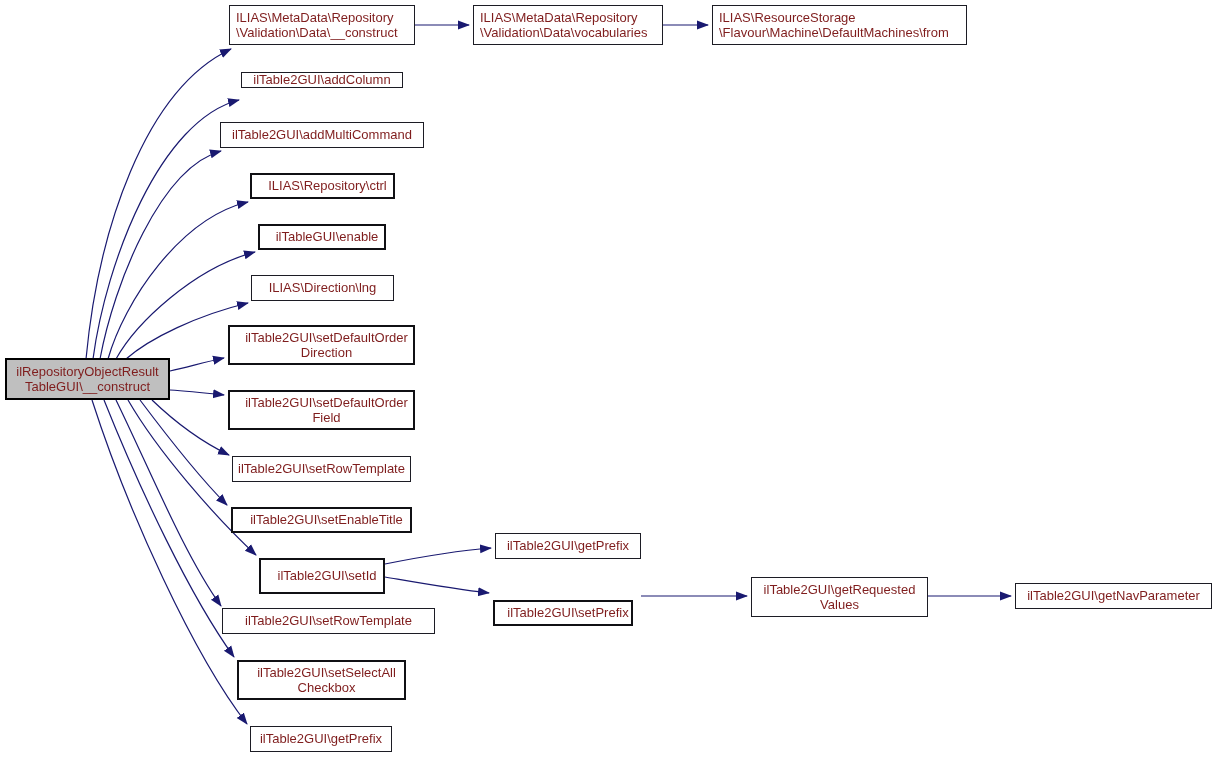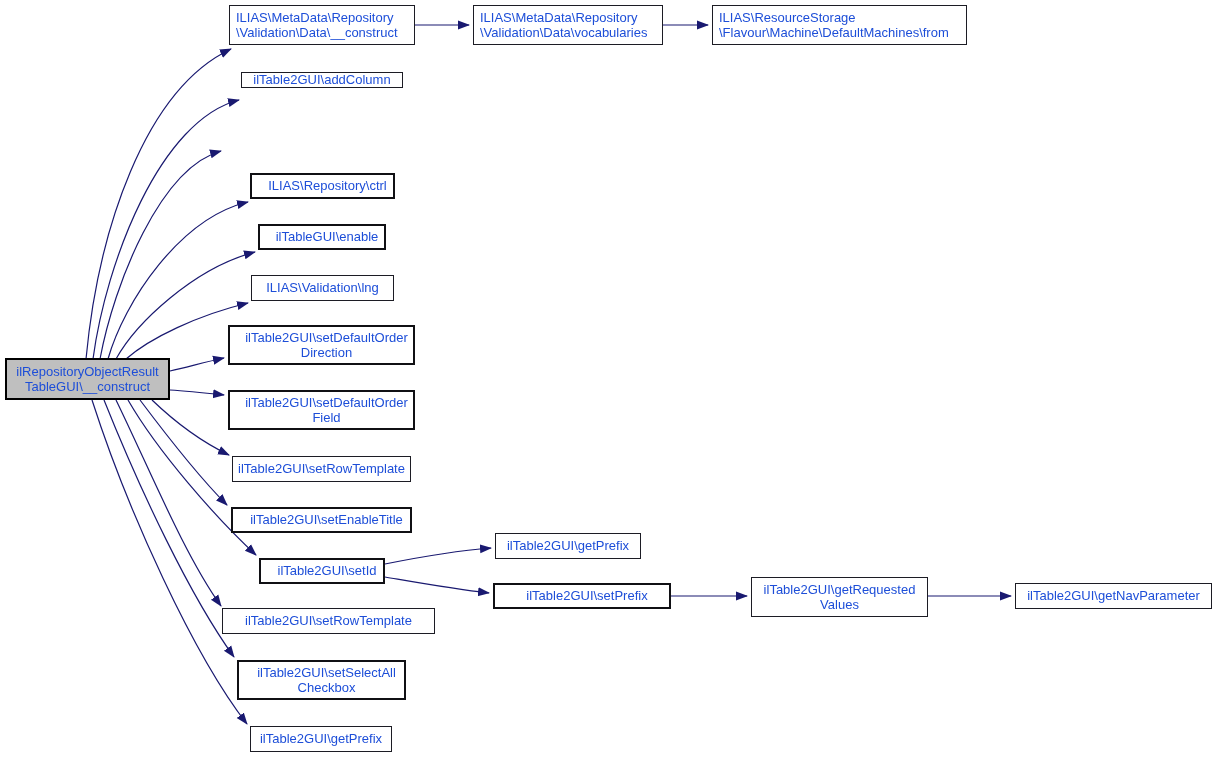--- a/index.html
+++ b/index.html
@@ -5,21 +5,21 @@
   html,body{margin:0;padding:0;background:#ffffff;}
   .canvas{
     position:relative;width:1217px;height:758px;background:#ffffff;
     font-family:"Liberation Sans",sans-serif;overflow:hidden;
   }
   svg.edges{position:absolute;left:0;top:0;width:1217px;height:758px;}
   .node{
     position:absolute;box-sizing:border-box;
     display:flex;align-items:center;justify-content:center;
     text-align:center;white-space:pre-line;
-    background:#ffffff;border:1px solid #1c1c24;color:#1d4ed8;
+    background:#ffffff;border:1px solid #1c1c24;color:#7f1d1d;
     font-size:13px;line-height:15.5px;cursor:pointer;
   }
   .node.thick{border-width:2px;border-color:#101014;padding-left:10px;}
   .node.hl{background:#bfbfbf;border:2px solid #000;}
   .node.left{justify-content:flex-start;text-align:left;padding-left:6px;}
 </style>
 </head>
 <body>
 
 <div class="canvas">
@@ -59,48 +59,49 @@
 \Validation\Data\__construct</div>
 
   <div class="node left" style="left:473px;top:5px;width:190px;height:40px">ILIAS\MetaData\Repository
 \Validation\Data\vocabularies</div>
 
   <div class="node left" style="left:712px;top:5px;width:255px;height:40px">ILIAS\ResourceStorage
 \Flavour\Machine\DefaultMachines\from</div>
 
   <div class="node" style="left:241px;top:72px;width:162px;height:16px">ilTable2GUI\addColumn</div>
 
+  <div class="node" style="left:220px;top:122px;width:204px;height:26px">ilTable2GUI\addMultiCommand</div>
 
   <div class="node thick" style="left:250px;top:173px;width:145px;height:26px">ILIAS\Repository\ctrl</div>
 
   <div class="node thick" style="left:258px;top:224px;width:128px;height:26px">ilTableGUI\enable</div>
 
-  <div class="node" style="left:251px;top:275px;width:143px;height:26px">ILIAS\Validation\lng</div>
+  <div class="node" style="left:251px;top:275px;width:143px;height:26px">ILIAS\Direction\lng</div>
 
   <div class="node thick" style="left:228px;top:325px;width:187px;height:40px">ilTable2GUI\setDefaultOrder
 Direction</div>
 
   <div class="node thick" style="left:228px;top:390px;width:187px;height:40px">ilTable2GUI\setDefaultOrder
 Field</div>
 
   <div class="node" style="left:232px;top:456px;width:179px;height:26px">ilTable2GUI\setRowTemplate</div>
 
   <div class="node thick" style="left:231px;top:507px;width:181px;height:26px">ilTable2GUI\setEnableTitle</div>
 
-  <div class="node thick" style="left:259px;top:558px;width:126px;height:26px">ilTable2GUI\setId</div>
+  <div class="node thick" style="left:259px;top:558px;width:126px;height:36px">ilTable2GUI\setId</div>
 
   <div class="node" style="left:222px;top:608px;width:213px;height:26px">ilTable2GUI\setRowTemplate</div>
 
   <div class="node thick" style="left:237px;top:660px;width:169px;height:40px">ilTable2GUI\setSelectAll
 Checkbox</div>
 
   <div class="node" style="left:250px;top:726px;width:142px;height:26px">ilTable2GUI\getPrefix</div>
 
   <div class="node" style="left:495px;top:533px;width:146px;height:26px">ilTable2GUI\getPrefix</div>
 
-  <div class="node thick" style="left:493px;top:583px;width:178px;height:26px">ilTable2GUI\setPrefix</div>
+  <div class="node thick" style="left:493px;top:600px;width:140px;height:26px">ilTable2GUI\setPrefix</div>
 
   <div class="node" style="left:751px;top:577px;width:177px;height:40px">ilTable2GUI\getRequested
 Values</div>
 
   <div class="node" style="left:1015px;top:583px;width:197px;height:26px">ilTable2GUI\getNavParameter</div>
 
 </div>
 
 </body></html>

